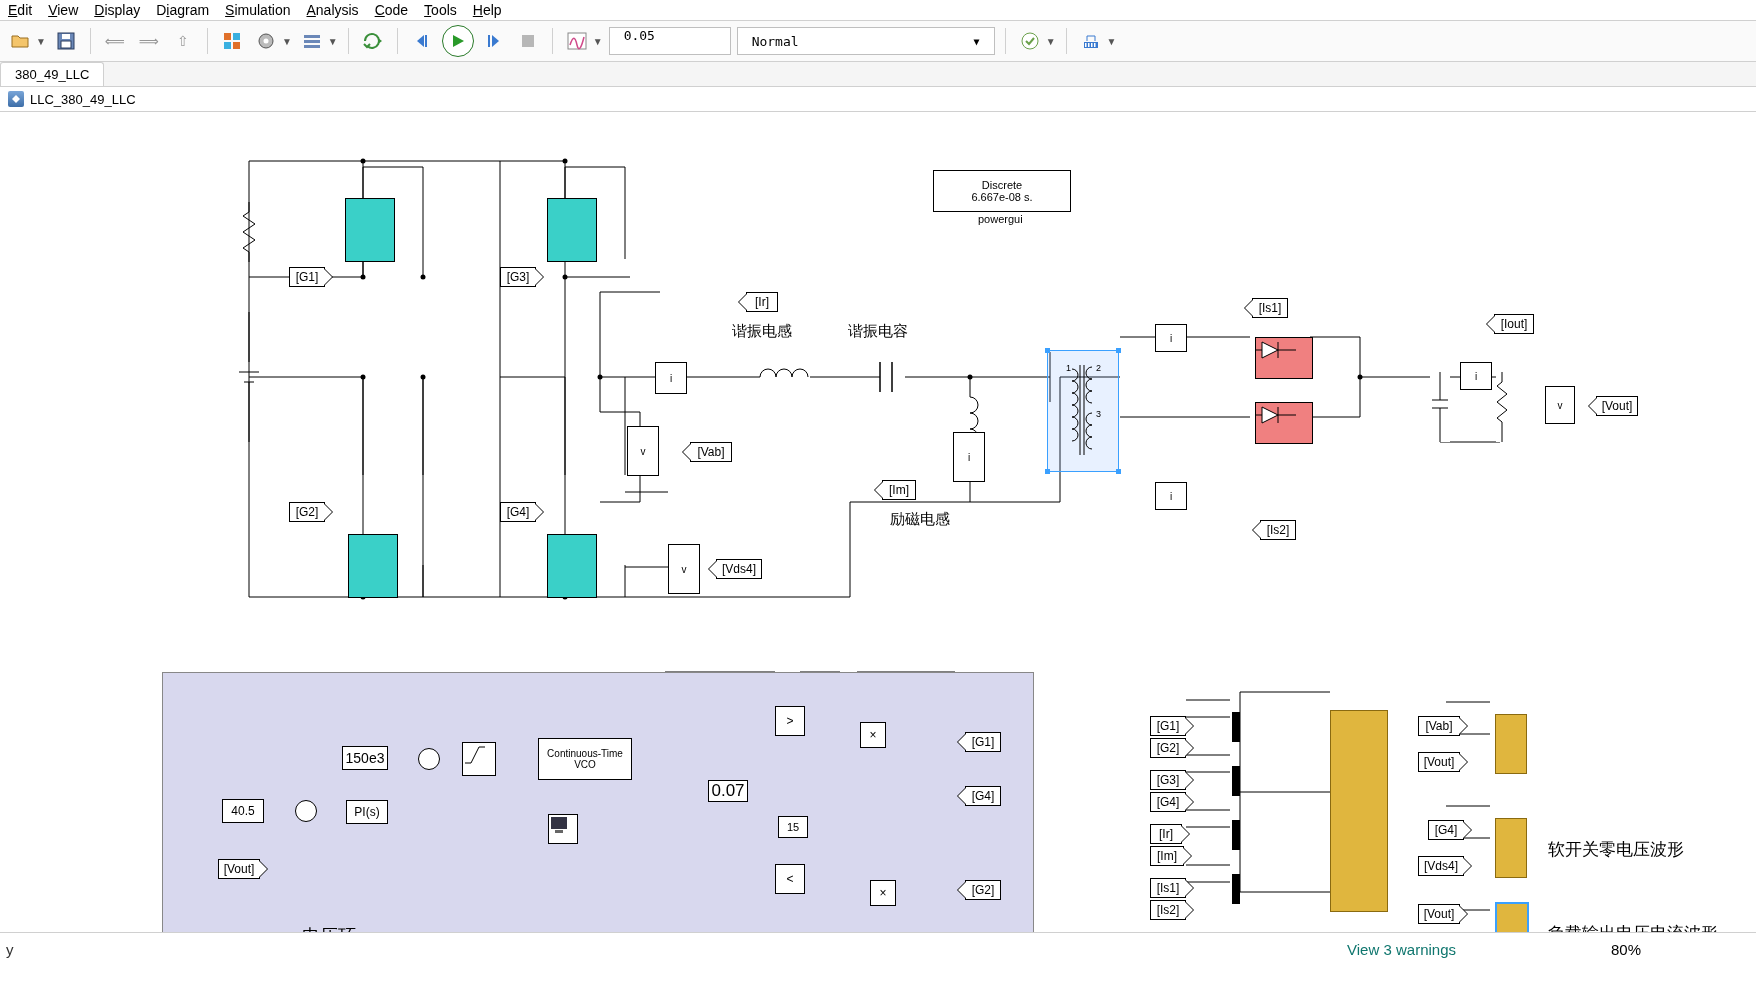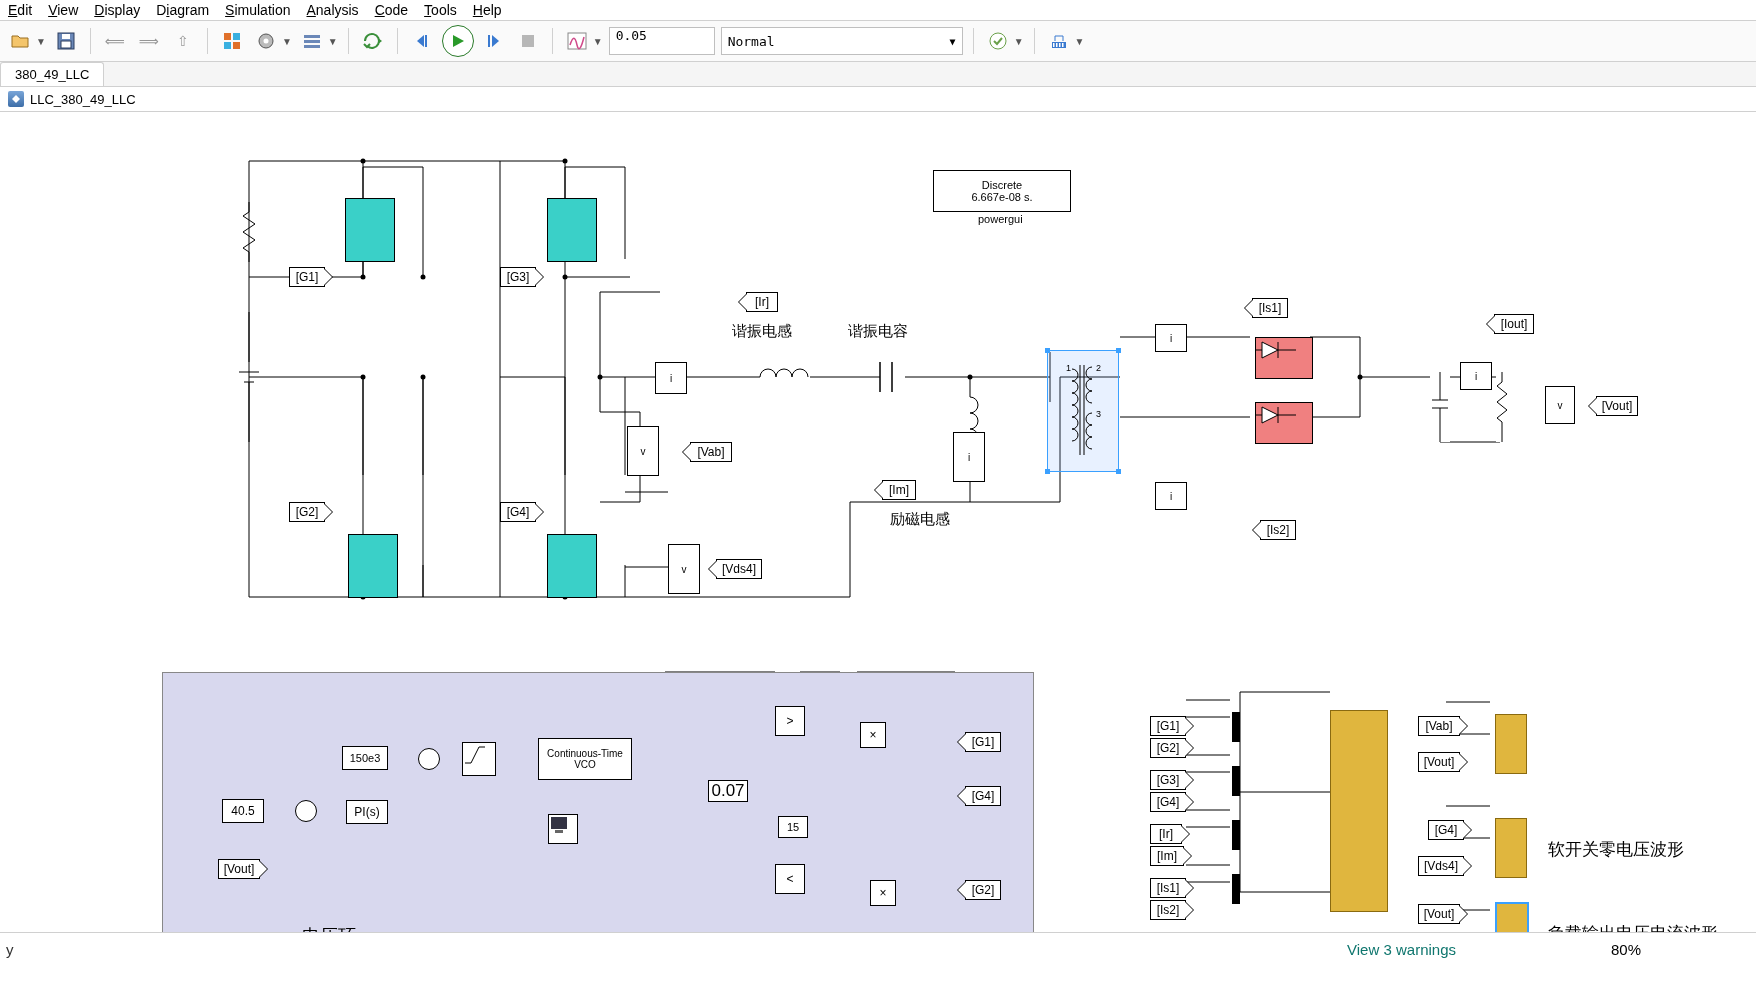--- a/index.html
+++ b/index.html
@@ -4,21 +4,21 @@
 <style>
   html, body { margin:0; padding:0; width:1756px; height:988px; font-family:"Segoe UI","Helvetica Neue",Arial,sans-serif; font-size:14px; background:#fff; color:#000; overflow:hidden; }
   .menubar { display:flex; gap:16px; padding:2px 8px; border-bottom:1px solid #d0d0d0; }
   .menubar span { cursor:default; }
   .menubar u { text-decoration:underline; }
   .toolbar { display:flex; align-items:center; gap:6px; padding:4px 6px; border-bottom:1px solid #d0d0d0; background:#fafafa; }
   .tb-btn { width:26px; height:26px; border:1px solid transparent; display:flex; align-items:center; justify-content:center; border-radius:3px; }
   .tb-btn.run { width:30px; height:30px; border:1px solid #2a7a2a; border-radius:50%; background:#fff; }
   .tb-sep { width:1px; height:26px; background:#d0d0d0; margin:0 4px; }
   .tb-dd { font-size:10px; color:#555; margin-left:-4px; }
-  .tb-input { height:26px; border:1px solid #bfbfbf; background:#fff; padding:0 6px; font-size:13px; font-family:monospace; }
+  .tb-input { height:26px; border:1px solid #bfbfbf; background:#fff; padding:0 14px; font-size:13px; font-family:monospace; }
   .tb-input.time { width:92px; }
   .tb-input.mode { width:228px; display:flex; align-items:center; justify-content:space-between; }
   .tabstrip { border-bottom:1px solid #d0d0d0; background:#f5f5f5; }
   .tab { display:inline-block; padding:4px 14px; border:1px solid #d0d0d0; border-bottom:none; background:#fff; font-size:13px; border-radius:3px 3px 0 0; }
   .crumbs { display:flex; align-items:center; gap:6px; padding:4px 8px; border-bottom:1px solid #d0d0d0; font-size:13px; }
   .crumbs .ico { width:16px; height:16px; background:linear-gradient(#7aa6d8,#3d6ea8); border-radius:2px; display:inline-flex; align-items:center; justify-content:center; }
   .canvas { position:relative; width:1756px; height:820px; background:#fff; overflow:hidden; }
   .canvas svg { position:absolute; top:0; left:0; }
   .statusbar { display:flex; align-items:center; border-top:1px solid #d0d0d0; height:32px; font-size:15px; }
   .statusbar .left { flex:1; padding-left:6px; color:#333; }
@@ -343,21 +343,21 @@
   <div class="canvas-label" style="left:732px;top:210px;font-size:15px">谐振电感</div>
   <div class="canvas-label" style="left:848px;top:210px;font-size:15px">谐振电容</div>
   <div class="canvas-label" style="left:890px;top:398px;font-size:15px">励磁电感</div>
 
   <div class="controlarea" style="left:162px;top:560px;width:870px;height:320px"></div>
 
   <div class="tagblk right" style="left:218px;top:747px;width:40px;height:18px">[Vout]</div>
   <div class="blk" style="left:222px;top:687px;width:40px;height:22px">40.5</div>
   <div class="blk" style="left:295px;top:688px;width:20px;height:20px;border-radius:50%"></div>
   <div class="blk" style="left:346px;top:688px;width:40px;height:22px">PI(s)</div>
-  <div class="blk" style="left:342px;top:634px;width:44px;height:22px;font-size:11px">150e3</div>
+  <div class="blk" style="left:342px;top:634px;width:44px;height:22px;font-size:14px">150e3</div>
   <div class="blk" style="left:418px;top:636px;width:20px;height:20px;border-radius:50%"></div>
   <div class="blk" style="left:462px;top:630px;width:32px;height:32px">
       <svg width="24" height="24" viewBox="0 0 24 24">
         <path d="M2 20h6l8-16h6" fill="none" stroke="#000"></path>
       </svg>
     </div>
   <div class="blk" style="left:538px;top:626px;width:92px;height:40px;font-size:10px;white-space:pre;text-align:center">Continuous-Time
 VCO</div>
   <div class="blk" style="left:548px;top:702px;width:28px;height:28px">
       <svg width="20" height="20" viewBox="0 0 20 20">

